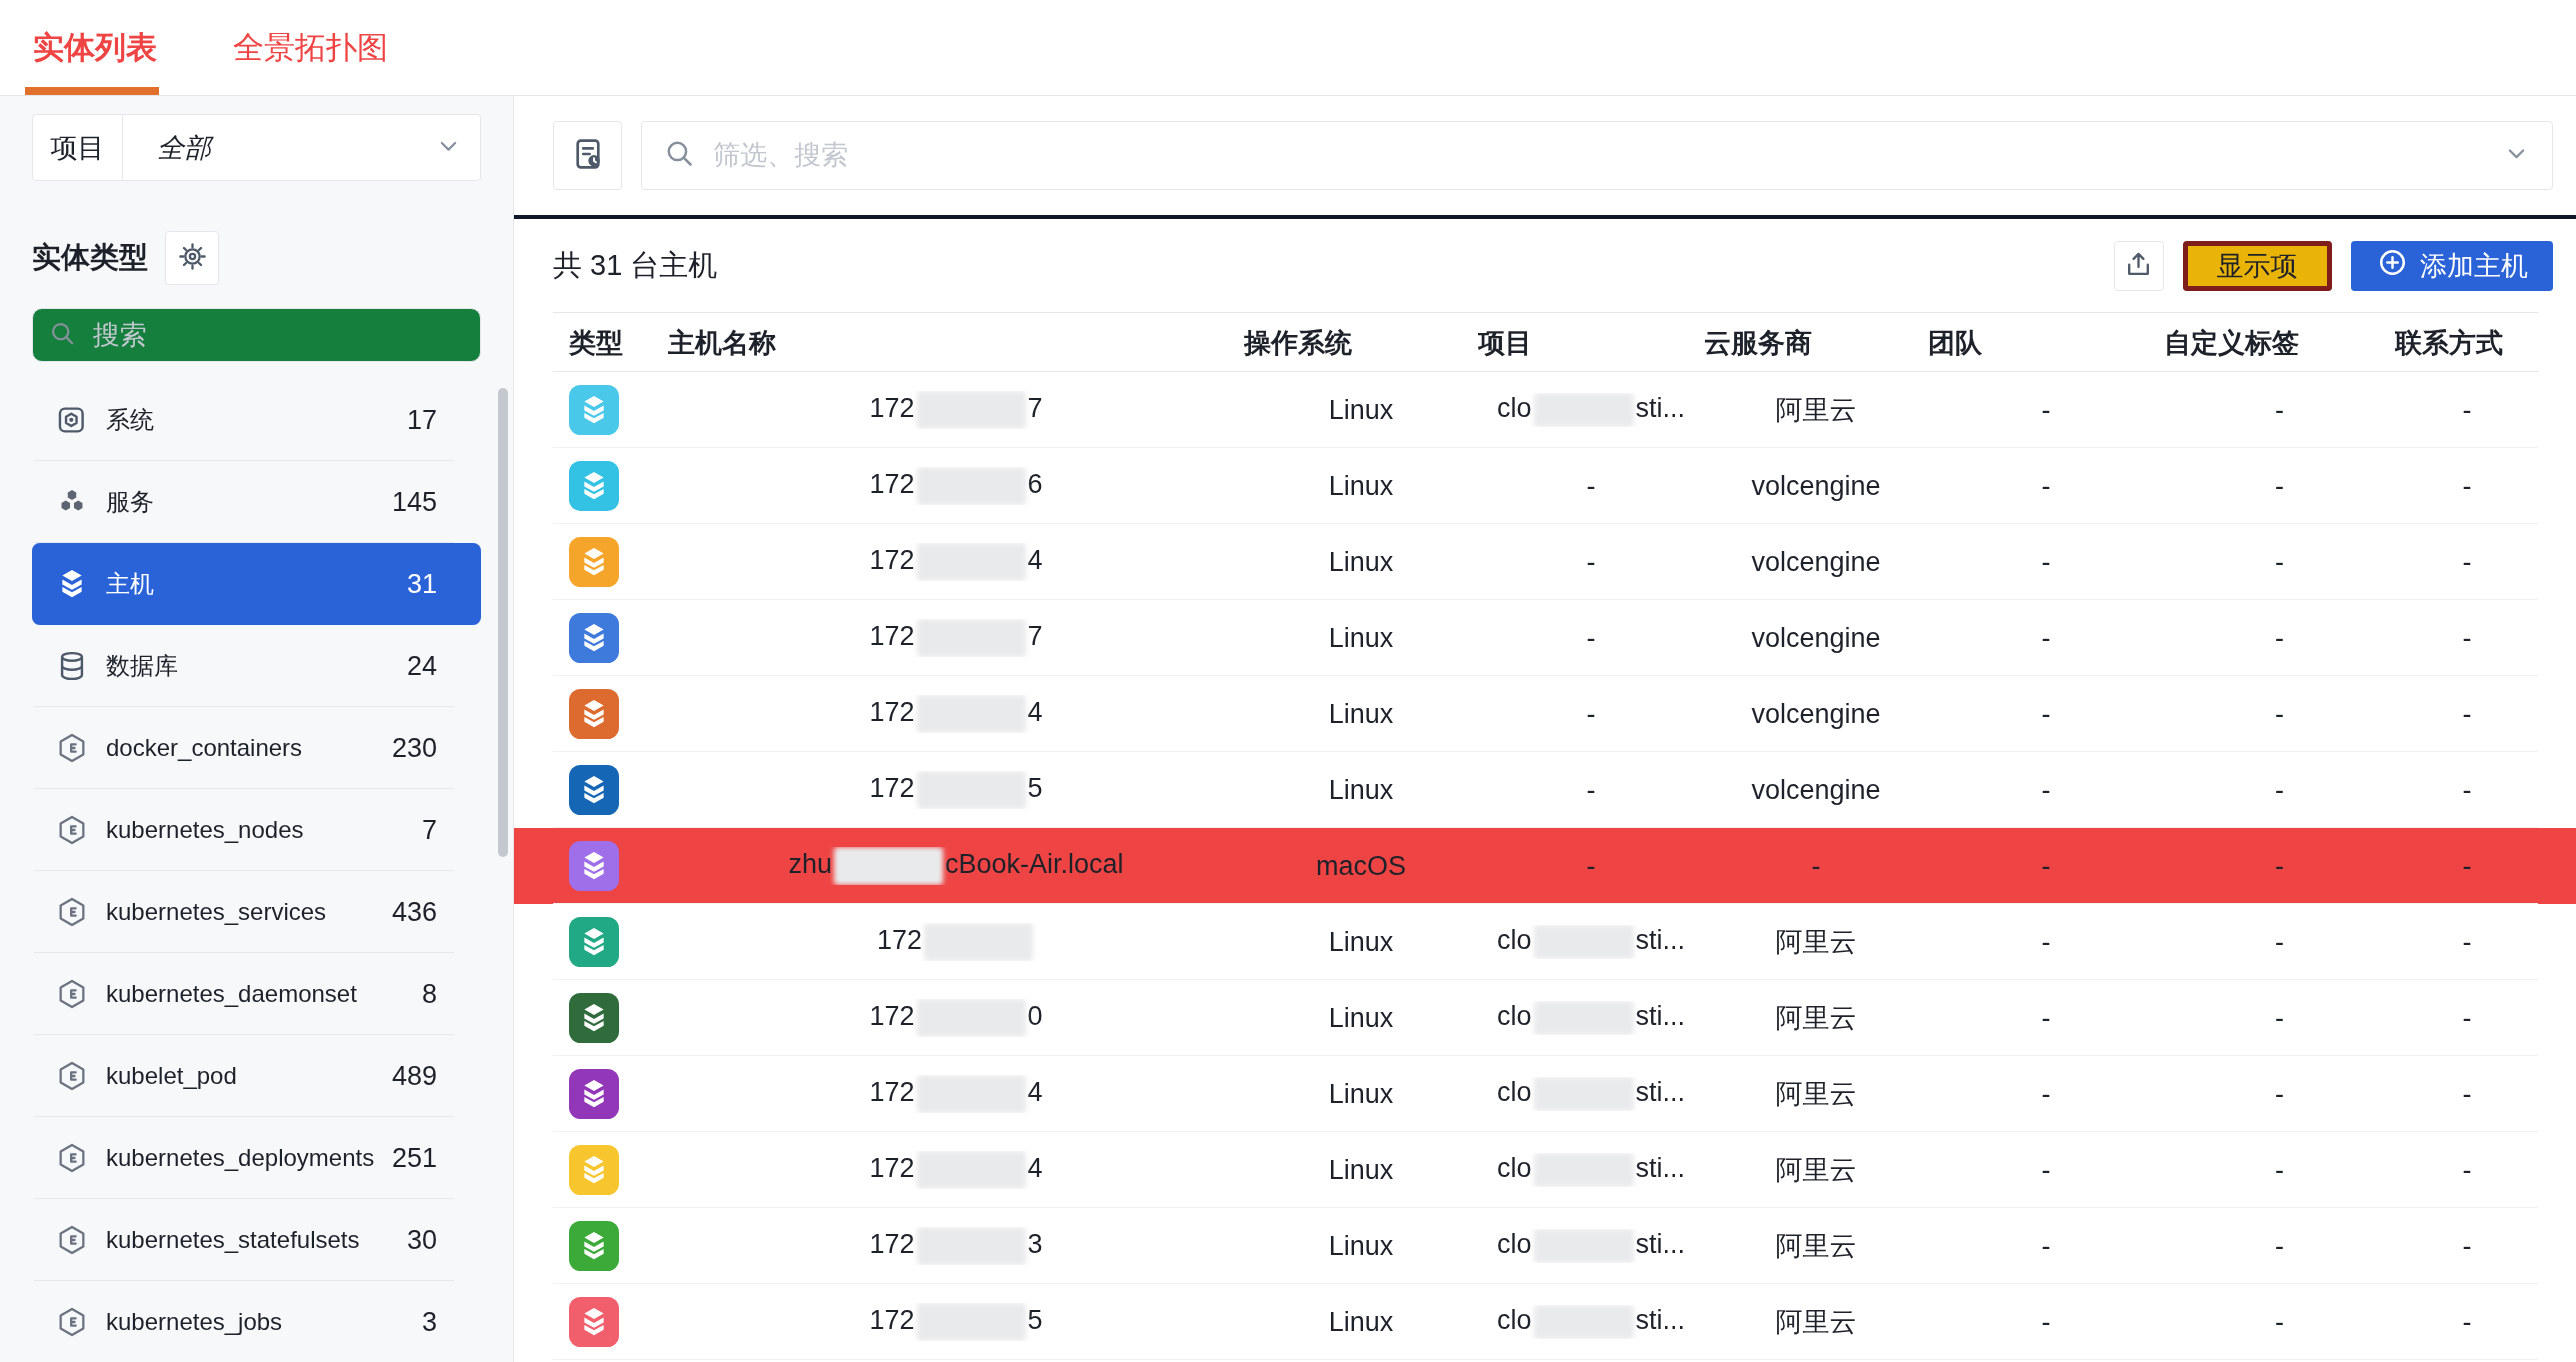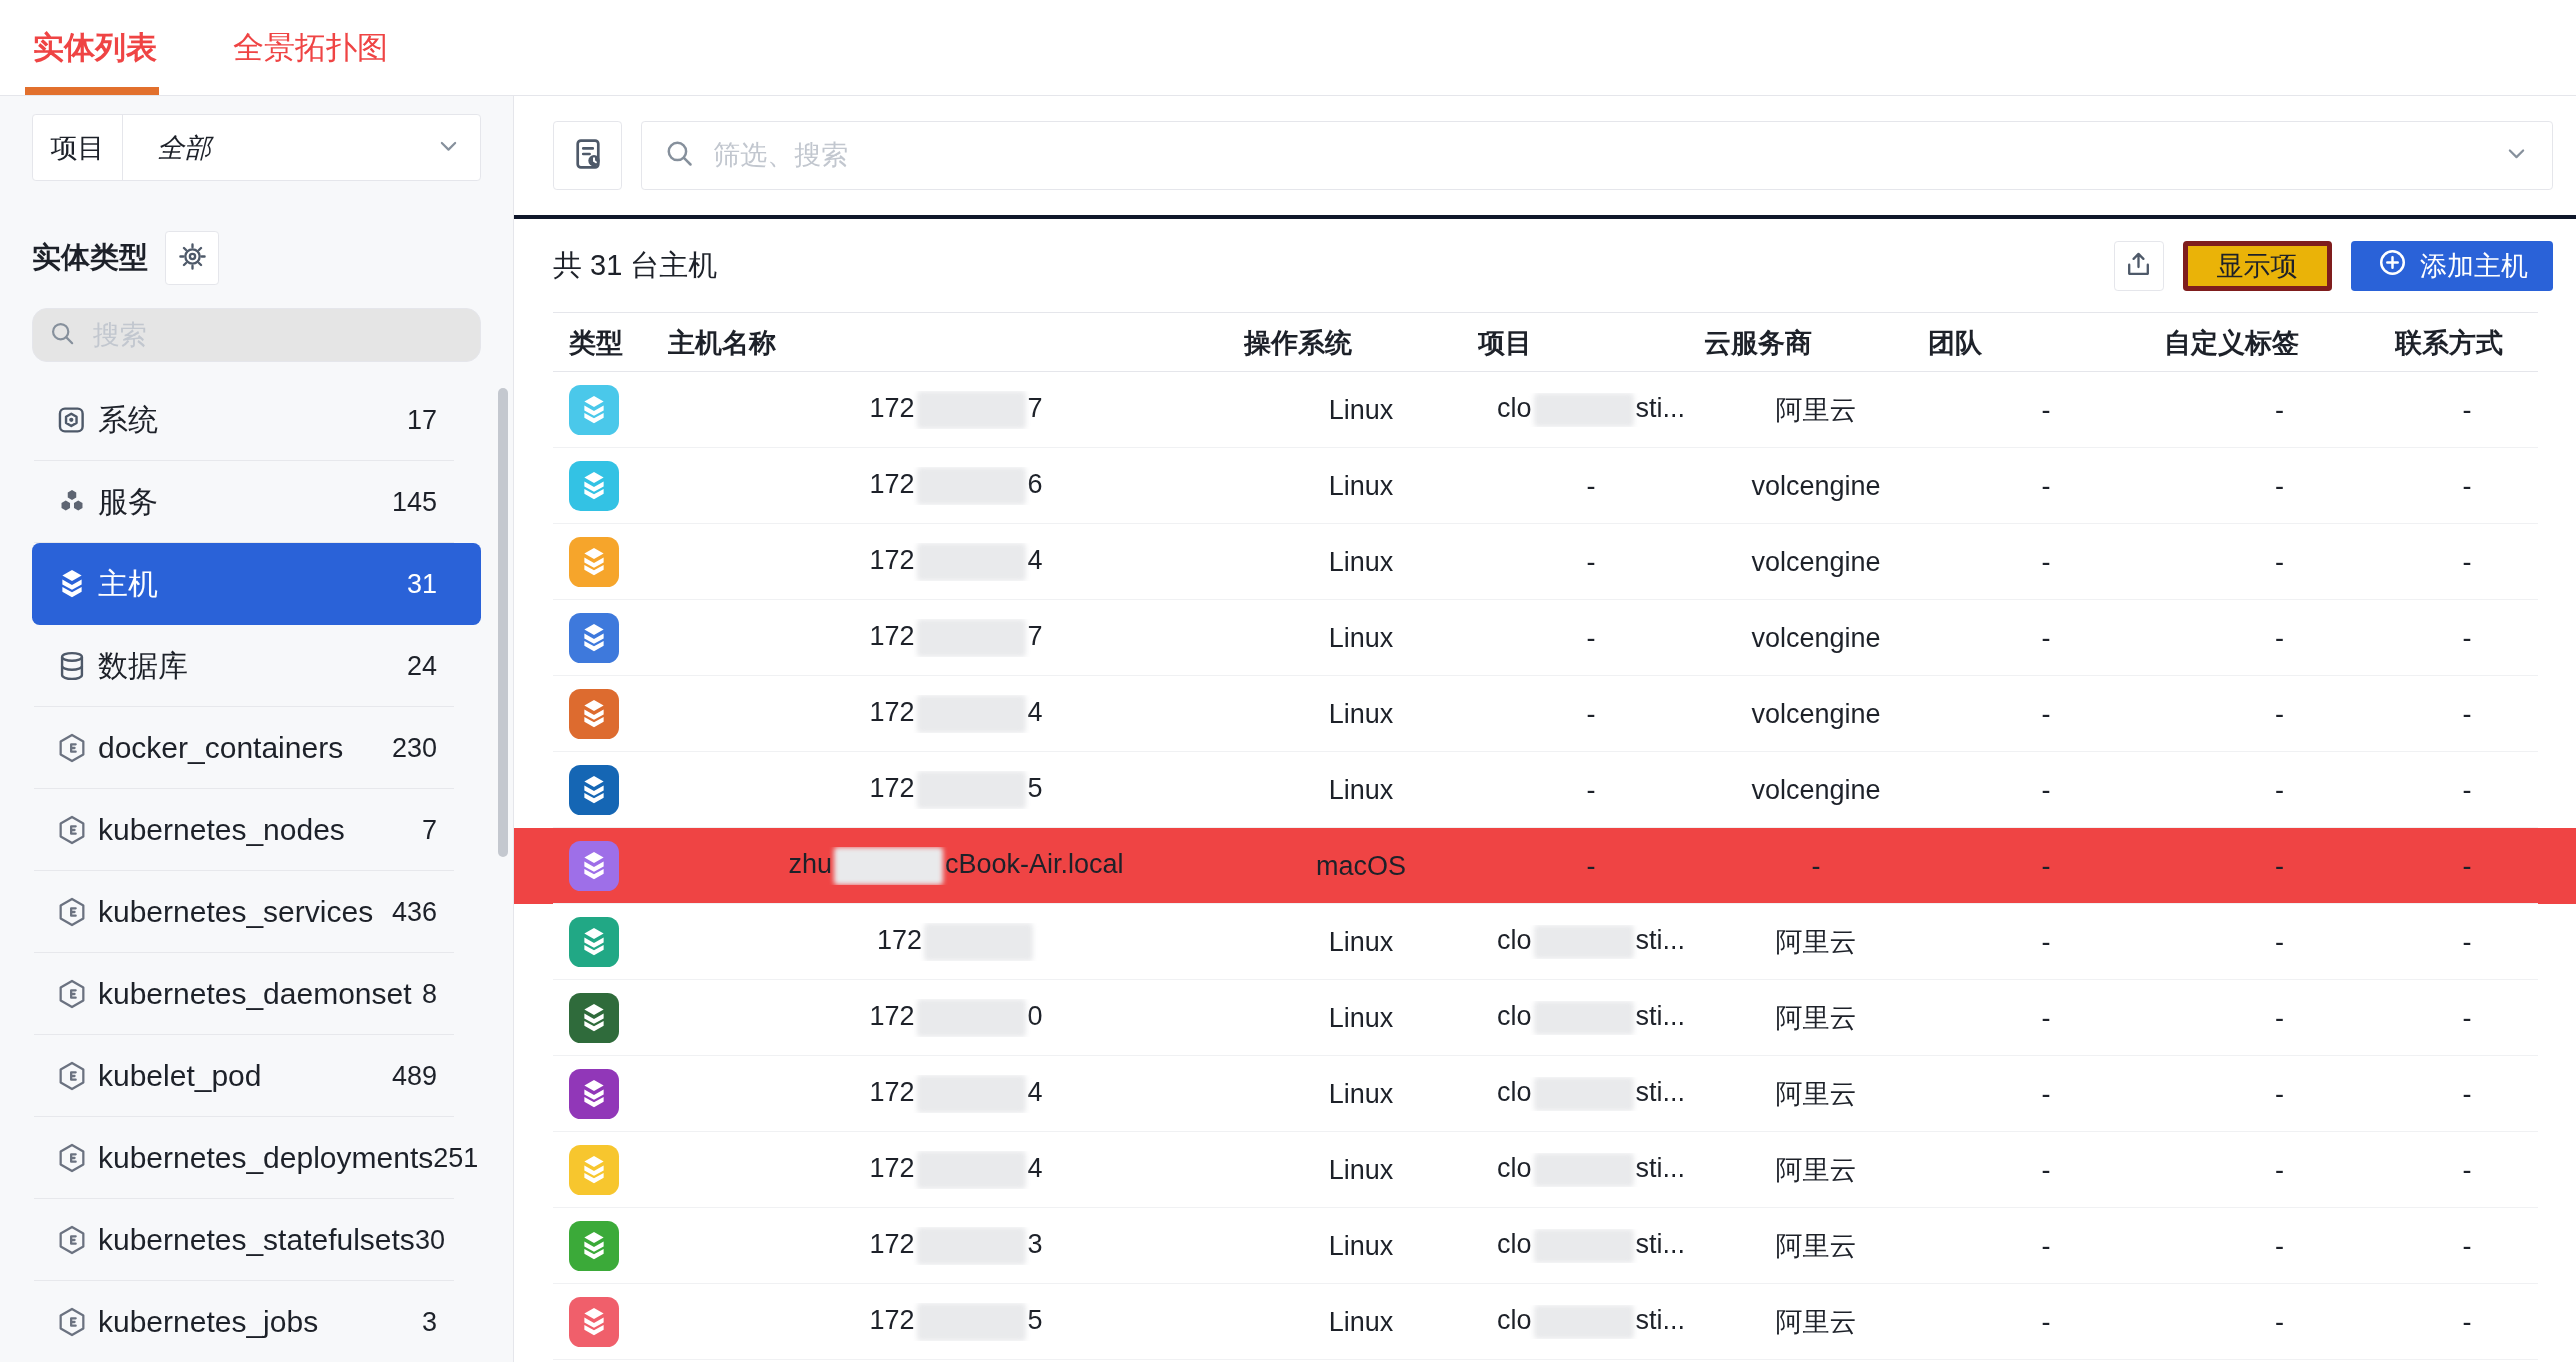--- a/index.html
+++ b/index.html
@@ -27,32 +27,32 @@
   .project-select .pl{width:89px;min-width:89px;text-align:center;font-size:27px;color:#1D2129;
     border-right:1px solid #E5E6EB;height:100%;display:flex;align-items:center;justify-content:center;}
   .project-select .pv{margin-left:34px;font-size:27px;font-style:italic;}
   .project-select .chev{position:absolute;right:17px;top:50%;transform:translateY(-50%);}
 
   .etype-head{margin-top:50px;height:54px;display:flex;align-items:center;justify-content:flex-start;gap:17px;}
   .etitle{font-size:29px;font-weight:700;}
   .gear-btn{width:54px;height:54px;background:#fff;border:1px solid #E5E6EB;border-radius:3.8px;
     display:flex;align-items:center;justify-content:center;cursor:pointer;padding:0;}
 
-  .side-search{margin-top:23px;height:54px;background:#e5e5e5;border:1px solid #E5E6EB;border-radius:15px;
+  .side-search{margin-top:23px;height:54px;background:#15803d;border:1px solid #E5E6EB;border-radius:10px;
     display:flex;align-items:center;padding:0 15.3px;gap:13.4px;box-sizing:border-box;}
   .side-search input{flex:1;border:none;outline:none;font-size:27px;background:transparent;min-width:0;
     font-family:inherit;color:#1D2129;}
   .side-search input::placeholder{color:#C2C7CF;}
 
   .etype-list{margin-top:17px;}
   .etype-item{height:82px;display:flex;align-items:center;position:relative;cursor:pointer;
     padding:0 44px 0 23px;}
   .etype-item::after{content:"";position:absolute;left:1.9px;right:27px;bottom:0;height:1px;background:#E7E8EC;}
   .etype-item .ic{width:34px;height:34px;display:flex;align-items:center;justify-content:center;}
-  .etype-item .lbl{margin-left:9px;font-size:30px;white-space:nowrap;}
+  .etype-item .lbl{margin-left:17px;font-size:24px;white-space:nowrap;}
   .etype-item .cnt{margin-left:auto;font-size:27px;}
   .etype-item.selected{background:#2A62D8;border-radius:7.7px;color:#fff;}
   .etype-item.selected::after{display:none;}
 
   .side-scrollbar{position:absolute;right:4.8px;top:292px;width:10.5px;height:469px;border-radius:5.7px;background:#C4C8CF;}
 
   
   .main{flex:1;position:relative;background:#fff;overflow:hidden;}
   .filter-row{height:123px;display:flex;align-items:center;padding:0 23px 0 39px;gap:19px;
     border-bottom:4px solid #0f172a;box-sizing:border-box;}

